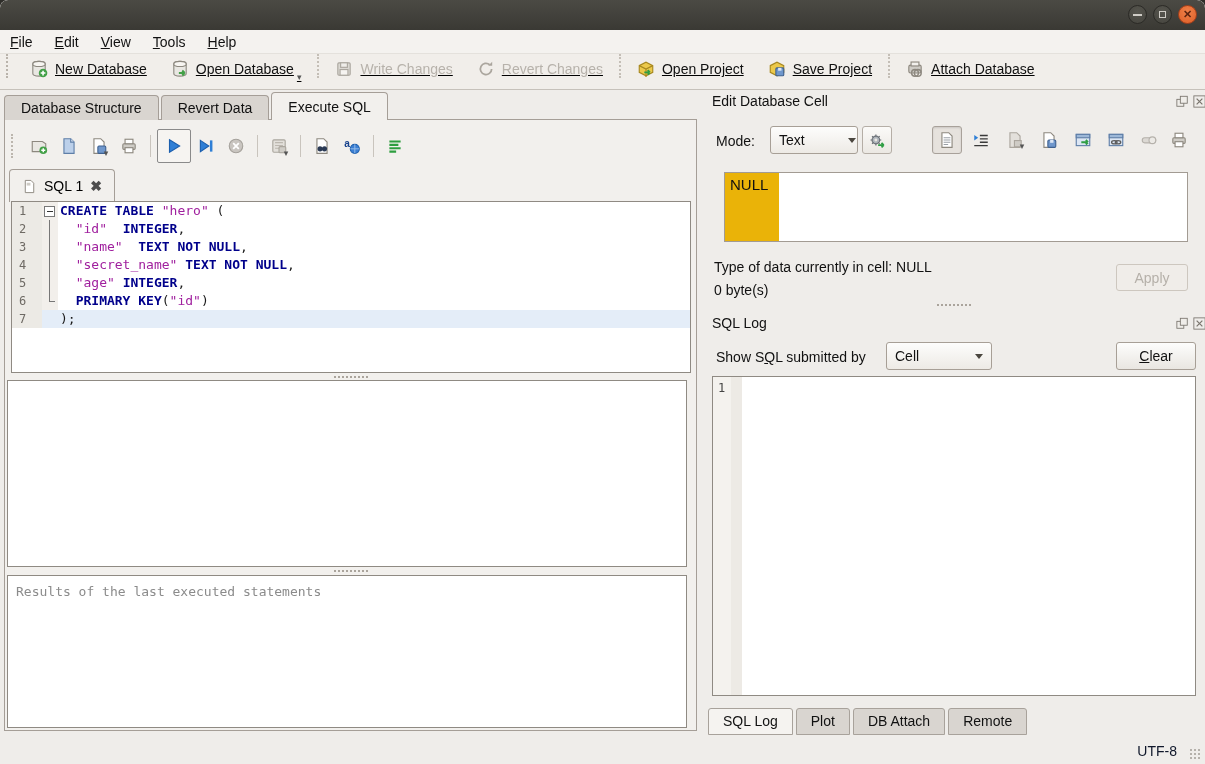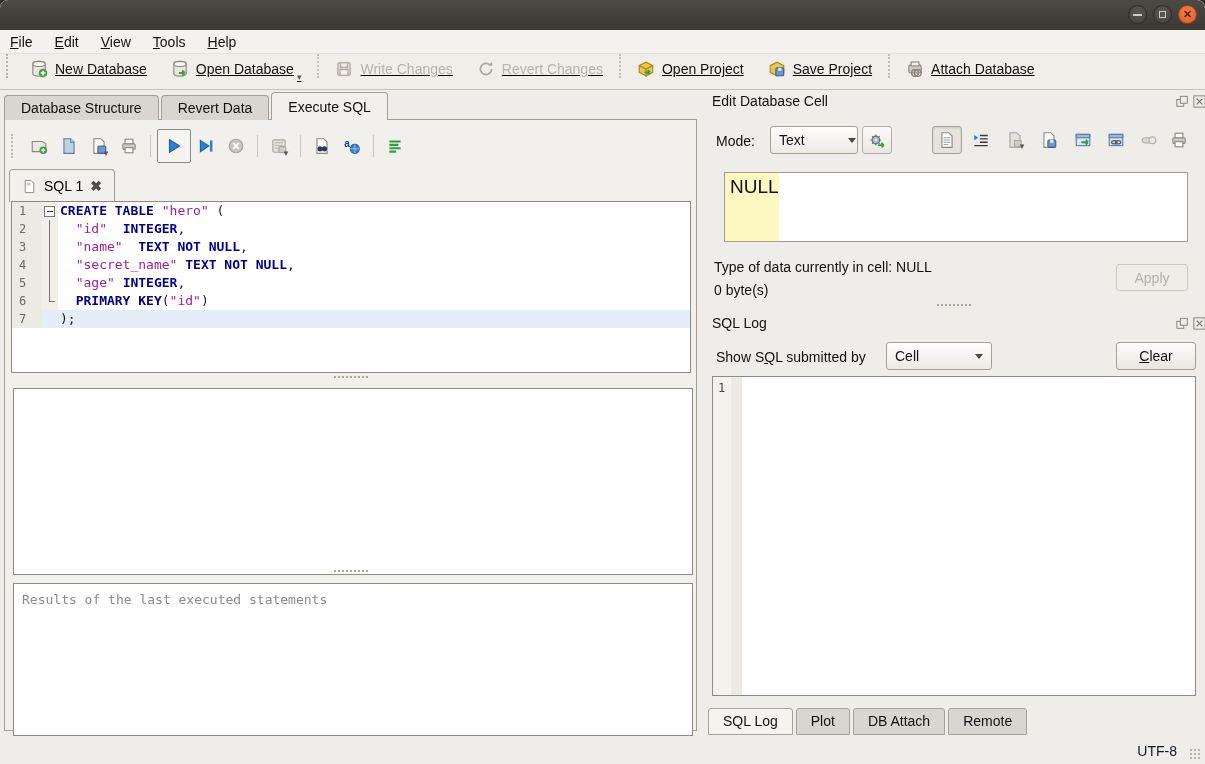--- a/index.html
+++ b/index.html
@@ -66,40 +66,40 @@
   .kw { color:#00008b; font-weight:bold; } .id { color:#a0209e; } .pl { color:#1a1a1a; }
   .f.mid::before { content:''; position:absolute; left:7px; top:0; bottom:0; width:1px; background:#777; }
   .f.end::before { content:''; position:absolute; left:7px; top:0; height:9px; width:1px; background:#777; }
   .f.end::after  { content:''; position:absolute; left:7px; top:9px; width:6px; height:1px; background:#777; }
   .f.open::before{ content:''; position:absolute; left:2px; top:4px; width:9px; height:9px; border:1px solid #777; background:#fff; }
   .f.open::after { content:''; position:absolute; left:4.5px; top:9px; width:6px; height:1px; background:#333; }
 
   .splitter { position:absolute; left:0; width:100%; height:6px; display:flex; align-items:center; justify-content:center; }
   .dots { width:34px; border-top:2px dotted #aaa49c; }
 
-  .panel-box { position:absolute; left:8px; width:680px; background:#fff; border:1px solid #8f8a83;margin-top:8px; }
+  .panel-box { position:absolute; left:2px; width:680px; background:#fff; border:1px solid #8f8a83; }
   .placeholder { font:13px/17px "DejaVu Sans Mono",monospace; color:#8b8b8b; padding:7px 8px; }
 
   
   .dock-title { position:absolute; font-size:14px; color:#111; }
   .dock-icons { position:absolute; display:flex; gap:4px; }
   .dicon { width:13px; height:13px; cursor:default; }
   .dicon svg { width:100%; height:100%; display:block; }
 
   .combo { display:flex; align-items:center; justify-content:space-between; padding:0 8px;
     border:1px solid #a79f96; border-radius:3px; background:linear-gradient(#fdfdfc,#edeae5);
     font-size:14px; color:#111; position:absolute; cursor:default;gap:33px; }
   .combo .arr { width:0; height:0; border-left:4px solid transparent; border-right:4px solid transparent; border-top:5px solid #4a463f; margin-left:10px;}
   .btn { position:absolute; display:flex; align-items:center; justify-content:center;
     border:1px solid #a79f96; border-radius:3px; background:linear-gradient(#fdfdfc,#e9e6e1);
     font-size:14px; color:#111; cursor:default; }
   .btn.disabled { color:#b5b0a9; border-color:#cdc7bf; background:#f0ede9; }
 
   .cellbox { position:absolute; left:724px; top:172px; width:464px; height:70px; border:1px solid #a29b93; background:#fff; display:flex; }
-  .cellbox .cg { width:54px; background:#fef9c3; font-size:19px; color:#111; padding:3px 5px; }
+  .cellbox .cg { width:54px; background:#eab308; font-size:15px; color:#111; padding:3px 5px; }
 
   .iconbtn { position:absolute; width:30px; height:28px; display:flex; align-items:center; justify-content:center; border:1px solid transparent; border-radius:3px; cursor:default;}
   .iconbtn.checked { border-color:#a8a19a; background:#e6e2dd; box-shadow:inset 0 1px 2px rgba(0,0,0,.12); }
   .iconbtn.framed { border-color:#b5aea6; background:linear-gradient(#fbfaf8,#ebe8e3); }
 
   .logbox { position:absolute; left:712px; top:376px; width:484px; height:320px; background:#fff; border:1px solid #8f8a83; display:flex; }
   .logbox .lg { width:18px; background:#f4f2ee; font:12px/18px "DejaVu Sans Mono",monospace; color:#444; padding:2px 0 0 5px; }
   .logbox .lf { width:11px; background:#edeae5; }
 
   .btabs { position:absolute; left:708px; top:708px; display:flex; align-items:flex-start; font-size:14px; }

